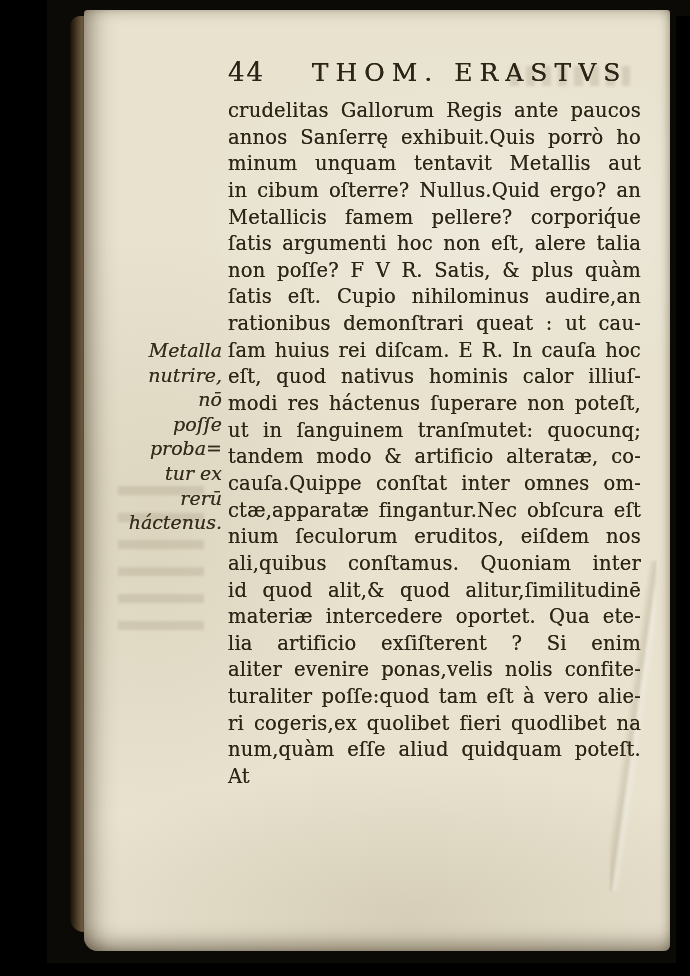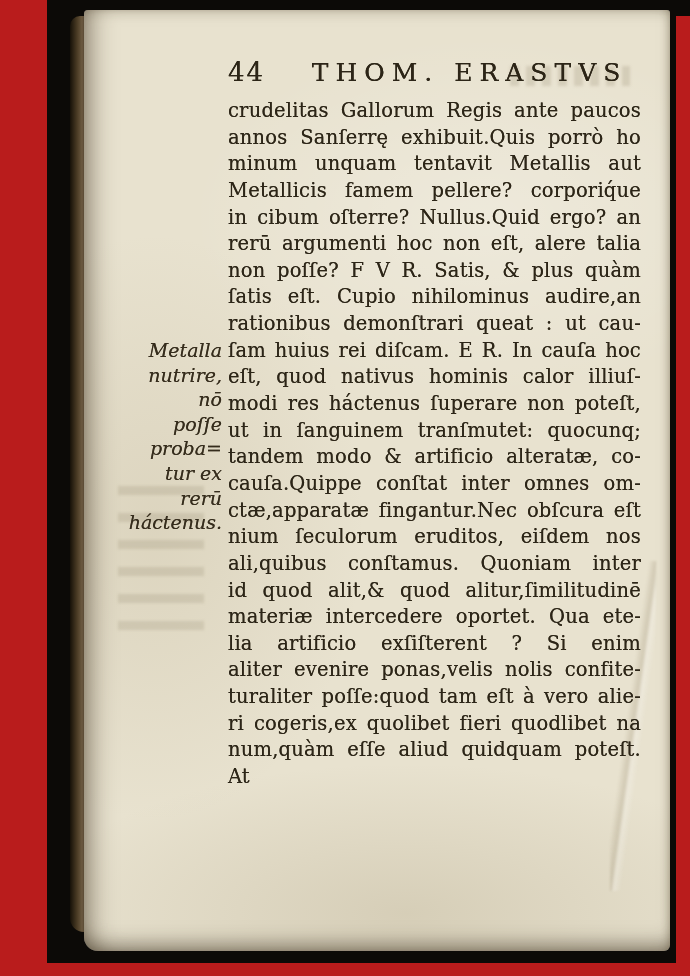--- a/index.html
+++ b/index.html
@@ -5,21 +5,21 @@
   :root{
     --paper:#e8e2cf;
     --ink:#2c2517;
     --backdrop:#0c0a07;
     --margin-ink:#352c1c;
     --spine:#50402a;
   }
   *{margin:0;padding:0;box-sizing:border-box;}
   body{background:#ffffff;font-family:"DejaVu Serif","Liberation Serif",serif;}
   .stage{
-    position:relative;width:690px;height:976px;background:#b91c1c;overflow:hidden;
+    position:relative;width:690px;height:976px;background:#000000;overflow:hidden;
   }
   .backdrop{
     position:absolute;left:47px;top:0;width:629px;height:963px;
     background:var(--backdrop);
   }
   .backdrop-top-right{
     position:absolute;left:630px;top:0;width:60px;height:16px;
     background:var(--backdrop);
   }
   .spine-strip{
@@ -115,23 +115,23 @@
       <span class="mline">nutrire, nō</span>
       <span class="mline">poſſe proba=</span>
       <span class="mline">tur ex rerū</span>
       <span class="mline">háctenus.</span>
     </div>
 
     <div class="body-block">
       <div class="tline">crudelitas Gallorum Regis ante paucos</div>
       <div class="tline">annos Sanſerrę exhibuit.Quis porrò ho</div>
       <div class="tline">minum unquam tentavit Metallis aut</div>
+      <div class="tline">in cibum oſterre? Nullus.Quid ergo? an</div>
       <div class="tline">Metallicis famem pellere? corporiq́ue</div>
-      <div class="tline">in cibum oſterre? Nullus.Quid ergo? an</div>
-      <div class="tline">rerū argumenti hoc non eſt, alere talia</div>
+      <div class="tline">ſatis argumenti hoc non eſt, alere talia</div>
       <div class="tline">non poſſe? F V R. Satis, &amp; plus quàm</div>
       <div class="tline">ſatis eſt. Cupio nihilominus audire,an</div>
       <div class="tline">rationibus demonſtrari queat : ut cau-</div>
       <div class="tline">ſam huius rei diſcam. E R. In cauſa hoc</div>
       <div class="tline">eſt, quod nativus hominis calor illiuſ-</div>
       <div class="tline">modi res háctenus ſuperare non poteſt,</div>
       <div class="tline">ut in ſanguinem tranſmutet: quocunq;</div>
       <div class="tline">tandem modo &amp; artificio alteratæ, co-</div>
       <div class="tline">cauſa.Quippe conſtat inter omnes om-</div>
       <div class="tline">ctæ,apparatæ fingantur.Nec obſcura eſt</div>

